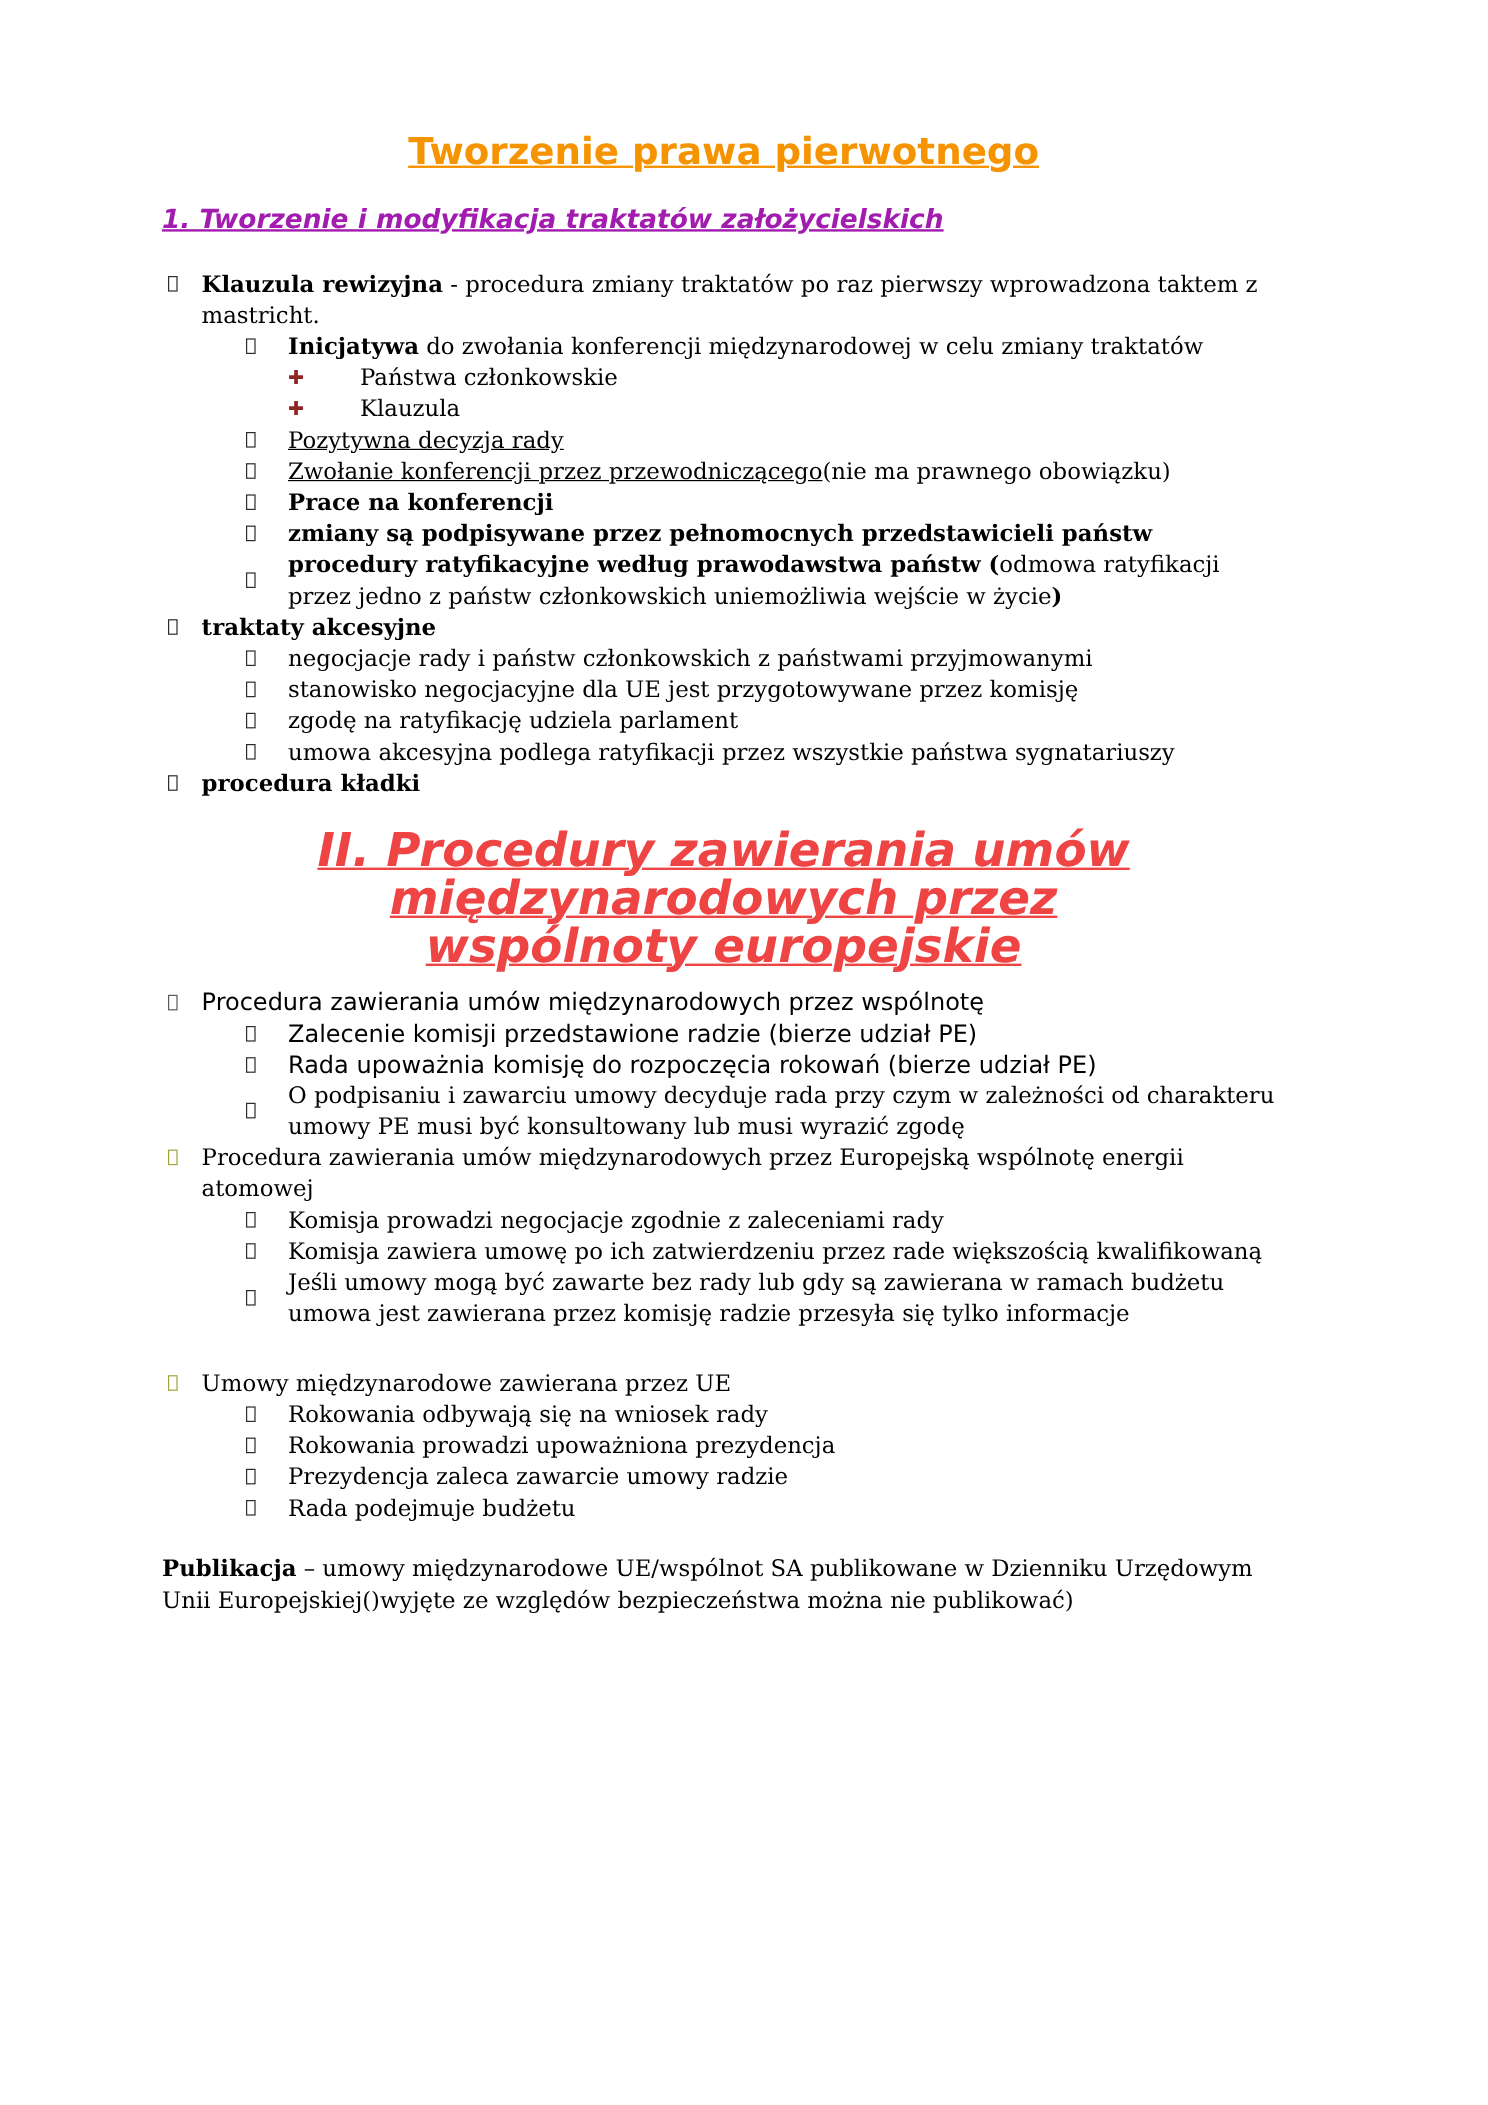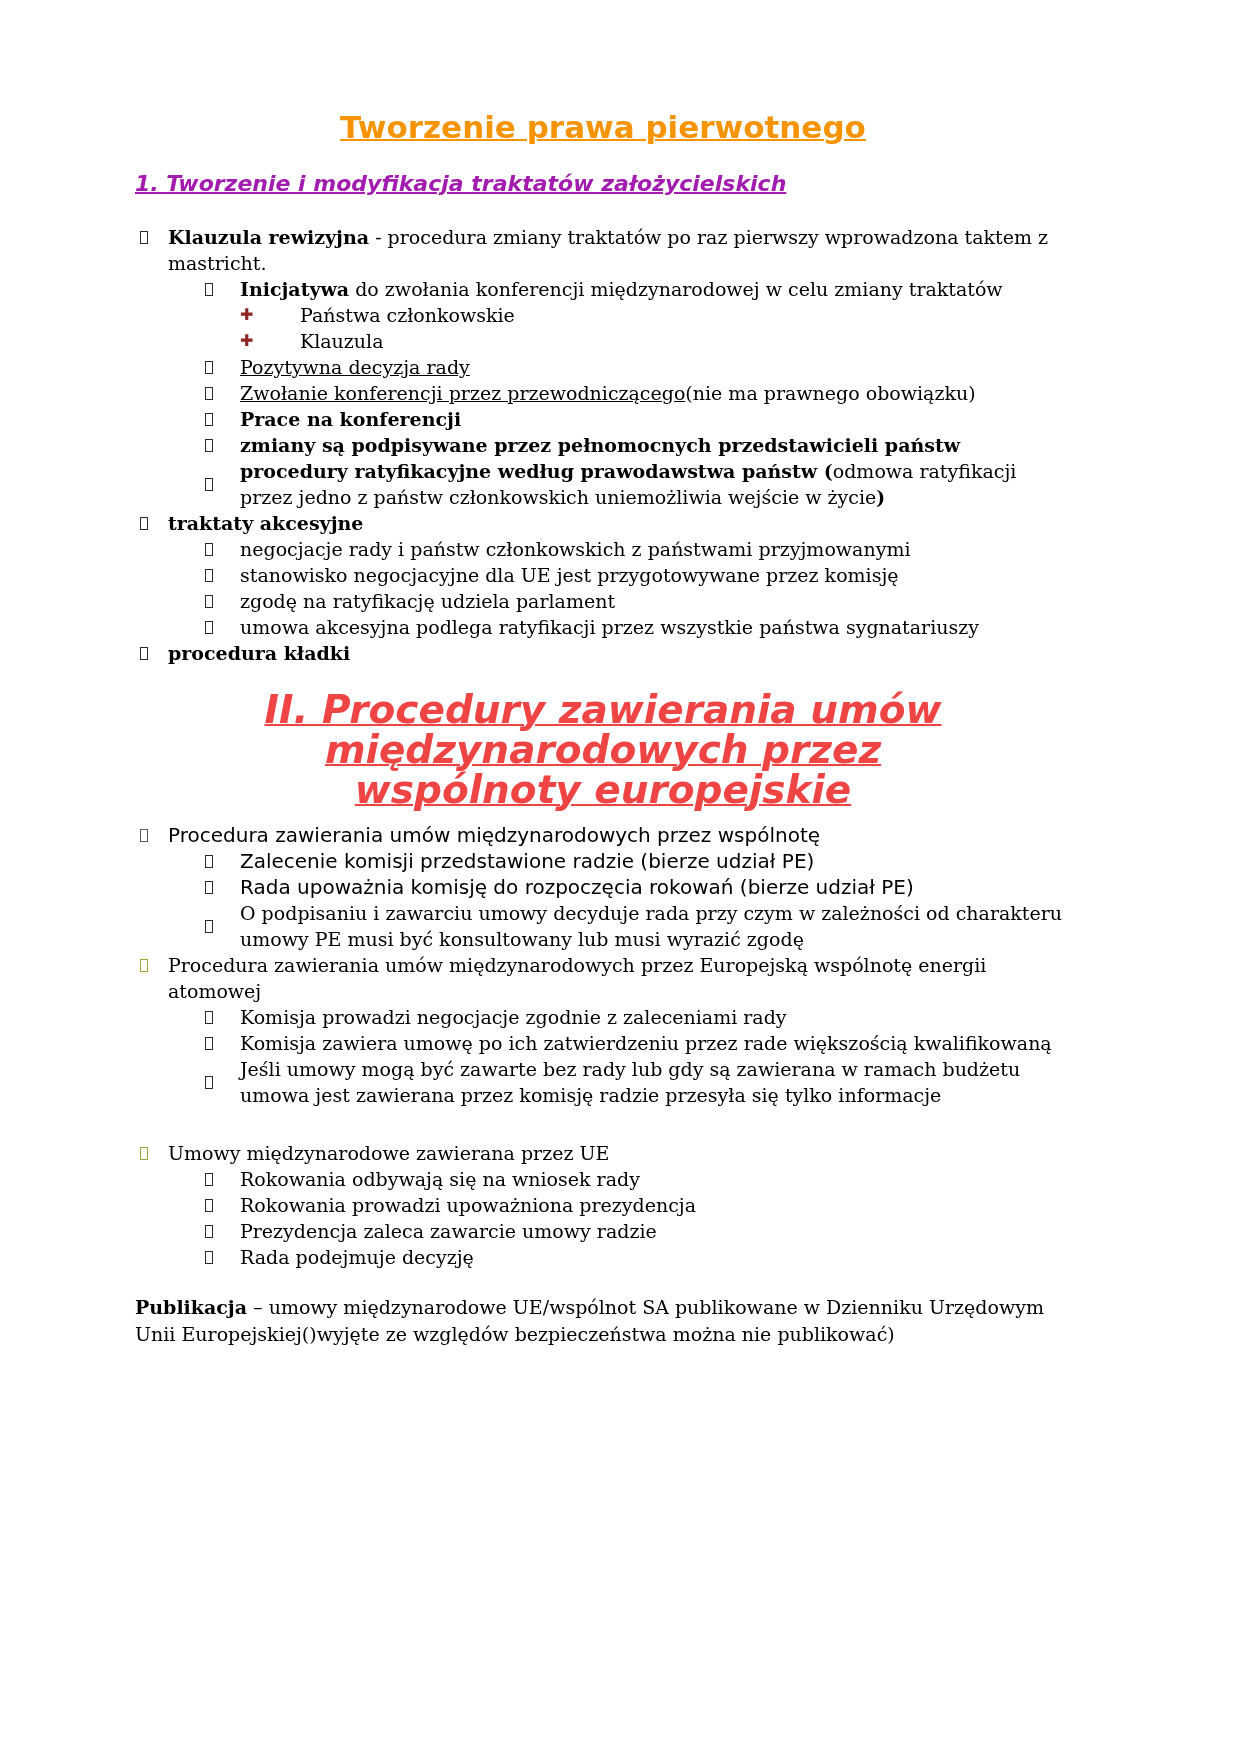--- a/index.html
+++ b/index.html
@@ -186,18 +186,18 @@
     <span class="txt">Rokowania prowadzi upoważniona prezydencja</span>
   </div>
 
   <div class="li lvl2">
     <span class="mk"><span class="tofu"></span></span>
     <span class="txt">Prezydencja zaleca zawarcie umowy radzie</span>
   </div>
 
   <div class="li lvl2">
     <span class="mk"><span class="tofu"></span></span>
-    <span class="txt">Rada podejmuje decyzję</span>
+    <span class="txt">Rada podejmuje budżetu</span>
   </div>
 
   <p class="footer"><span class="b">Publikacja</span><span> – umowy międzynarodowe UE/wspólnot SA publikowane w Dzienniku Urzędowym Unii Europejskiej()wyjęte ze względów bezpieczeństwa można nie publikować)</span></p>
 
 </div>
 
 </body></html>

